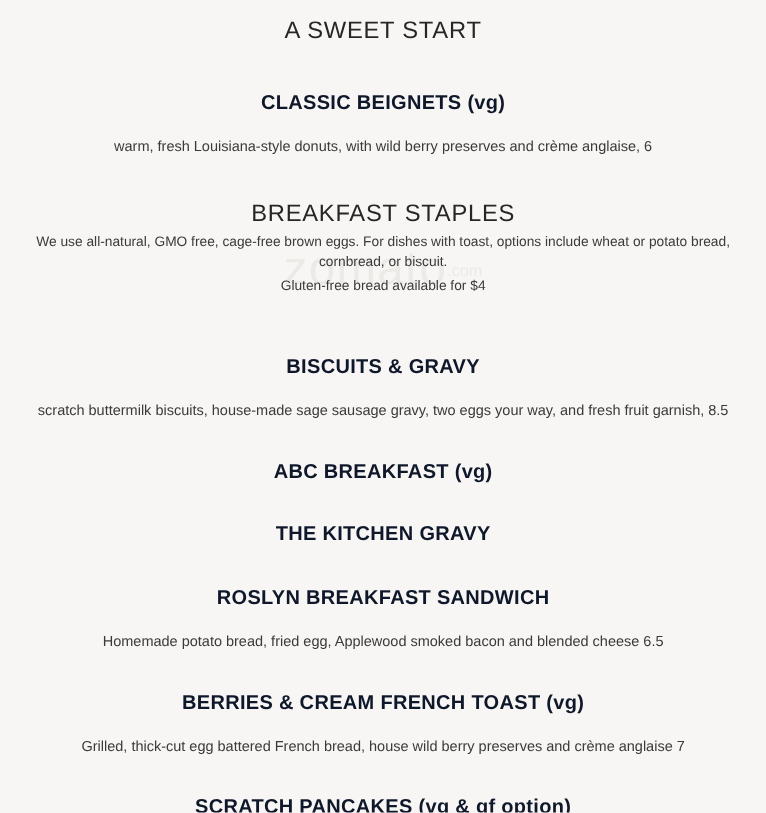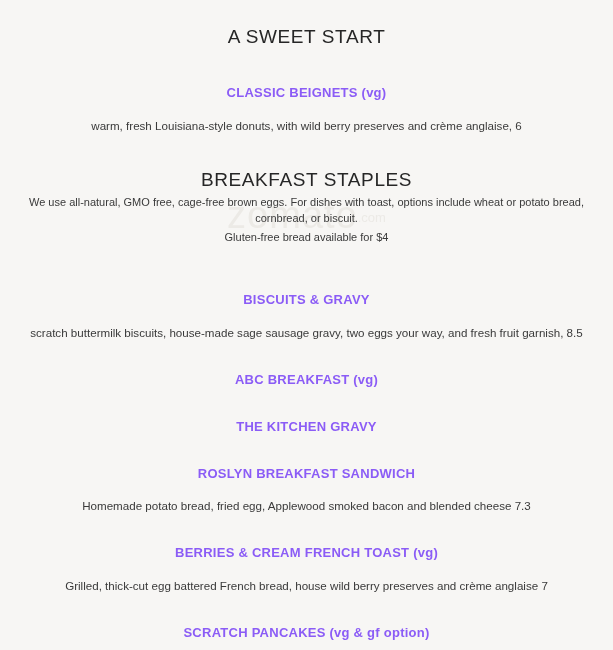--- a/index.html
+++ b/index.html
@@ -69,35 +69,35 @@
     color: #3a3a3a;
     line-height: 1.45;
     margin-top: 3px;
   }
 
   
   .item {
     text-align: center;
   }
   .item-name {
-    font-size: 13px;
+    font-size: 16px;
     font-weight: bold;
     letter-spacing: 0.25px;
-    color: #8b5cf6;
+    color: #0f172a;
     line-height: 1.3;
   }
   .item-desc {
     font-size: 11.6px;
     color: #3a3a3a;
     line-height: 1.45;
     margin-top: 16px;
   }
 
   
-  .sp-top-title   { padding-top: 26px; }
+  .sp-top-title   { padding-top: 14px; }
   .sp-first-item  { margin-top: 36px; }
   .sp-section-2   { margin-top: 35px; }
   .sp-item        { margin-top: 30px; }
   .sp-item-after-head { margin-top: 46px; text-align: center; }
 </style>
 </head>
 <body>
 
 <div class="page">
 
@@ -130,21 +130,21 @@
     <div class="item sp-item">
       <div class="item-name">ABC BREAKFAST (vg)</div>
     </div>
 
     <div class="item sp-item">
       <div class="item-name">THE KITCHEN GRAVY</div>
     </div>
 
     <div class="item sp-item">
       <div class="item-name">ROSLYN BREAKFAST SANDWICH</div>
-      <div class="item-desc">Homemade potato bread, fried egg, Applewood smoked bacon and blended cheese 7.3</div>
+      <div class="item-desc">Homemade potato bread, fried egg, Applewood smoked bacon and blended cheese 6.5</div>
     </div>
 
     <div class="item sp-item">
       <div class="item-name">BERRIES &amp; CREAM FRENCH TOAST (vg)</div>
       <div class="item-desc">Grilled, thick-cut egg battered French bread, house wild berry preserves and crème anglaise 7</div>
     </div>
 
     <div class="item sp-item">
       <div class="item-name">SCRATCH PANCAKES (vg &amp; gf option)</div>
 

